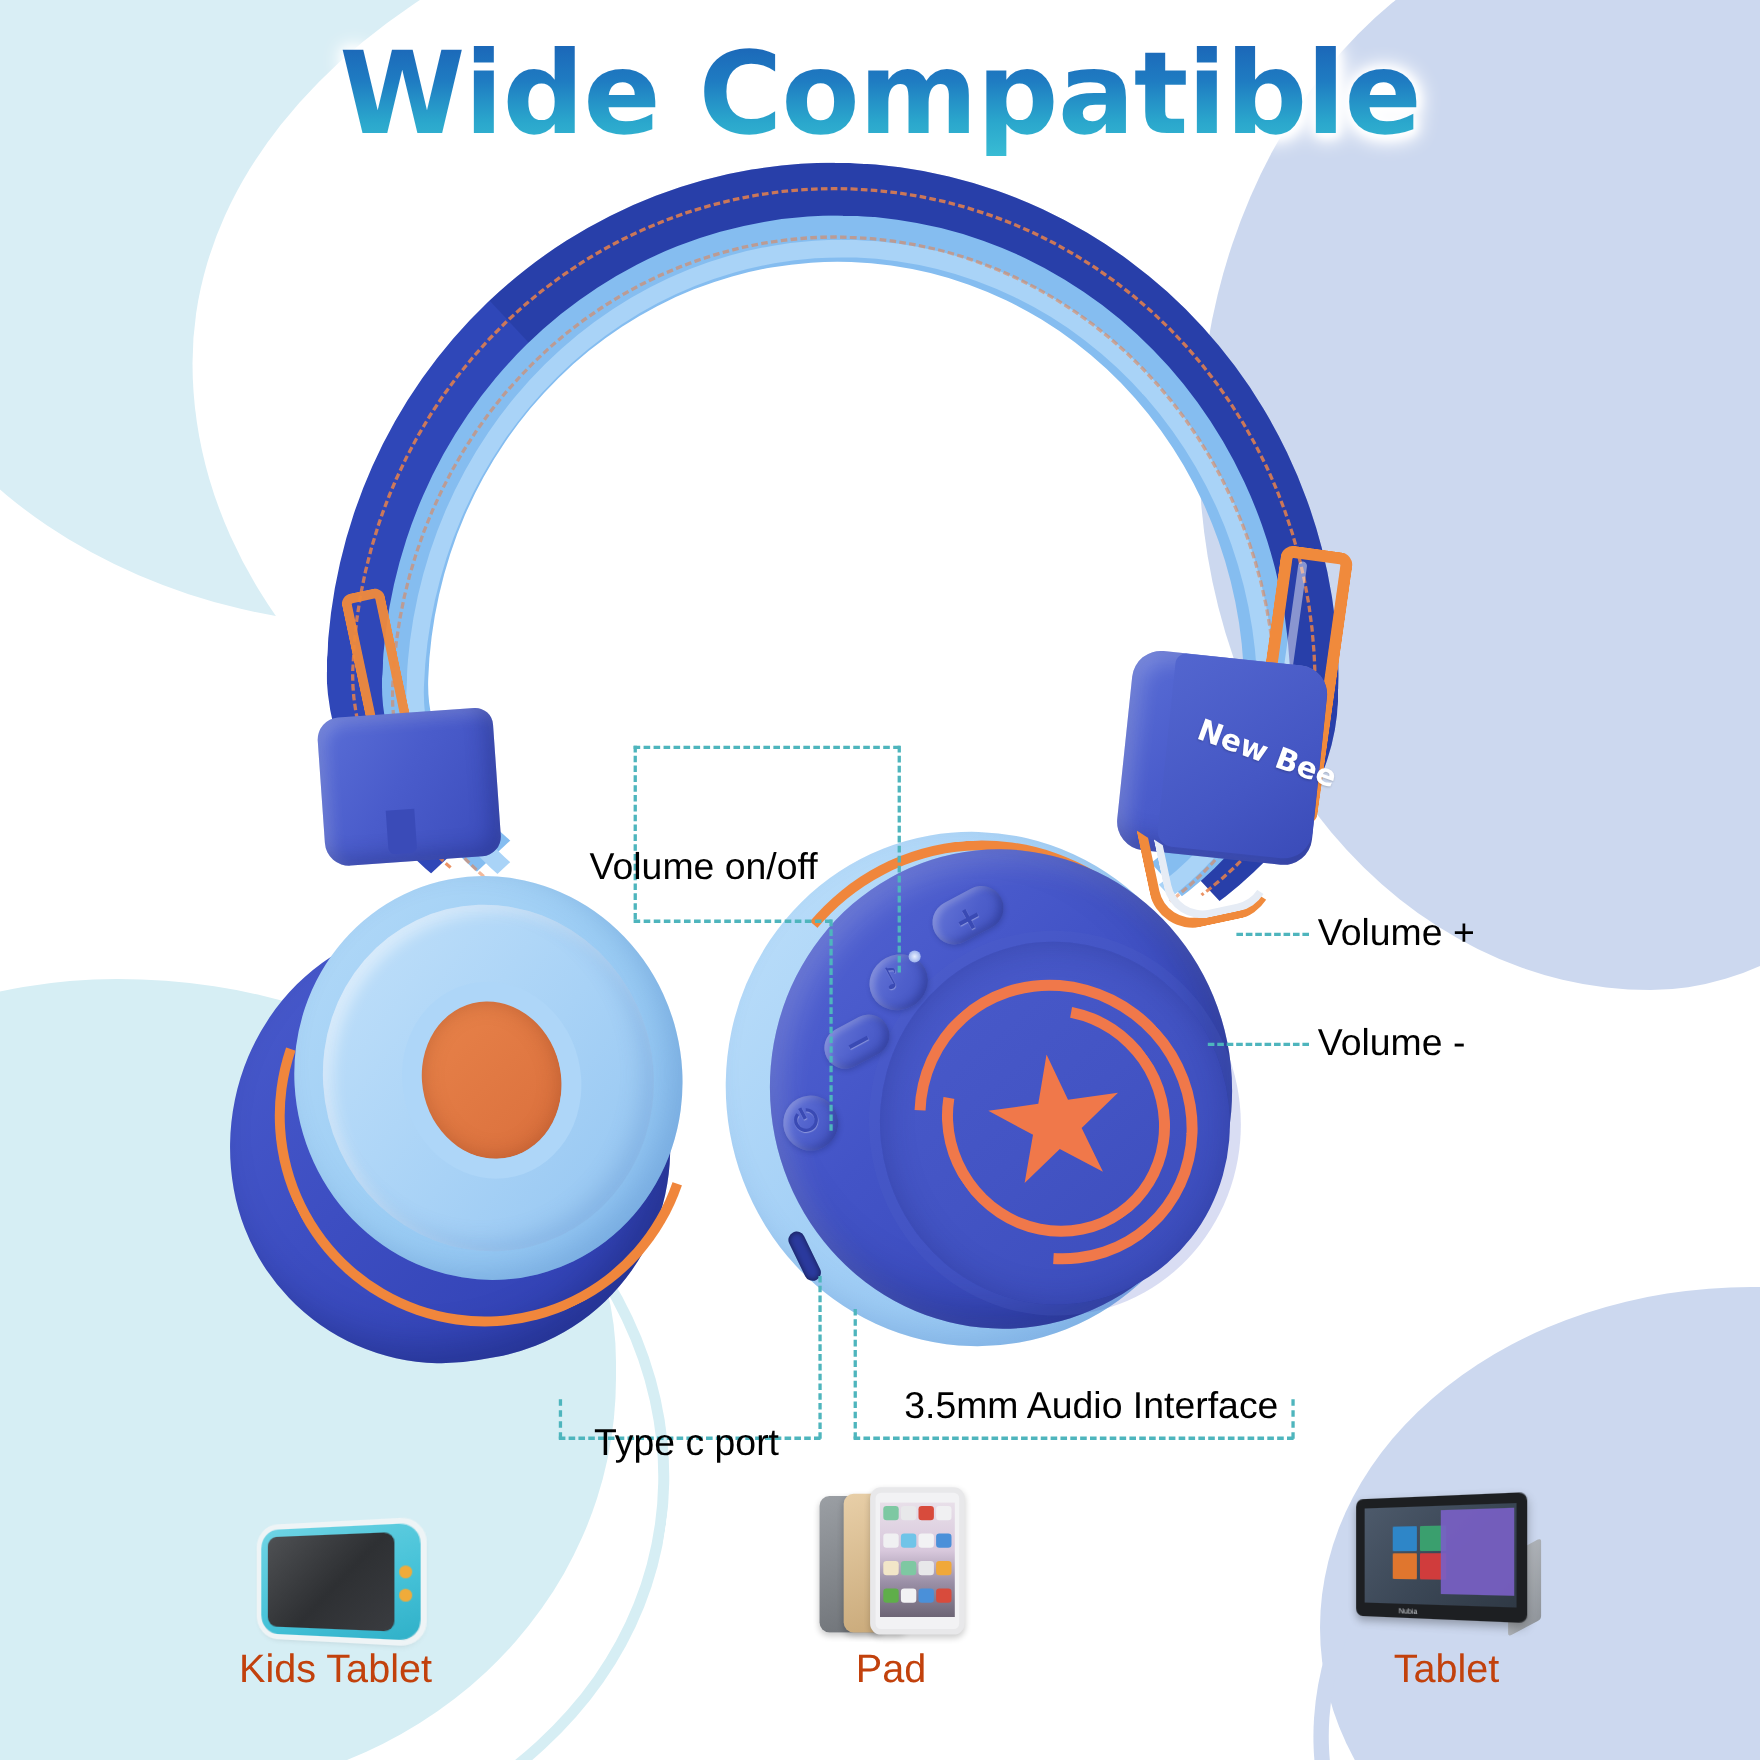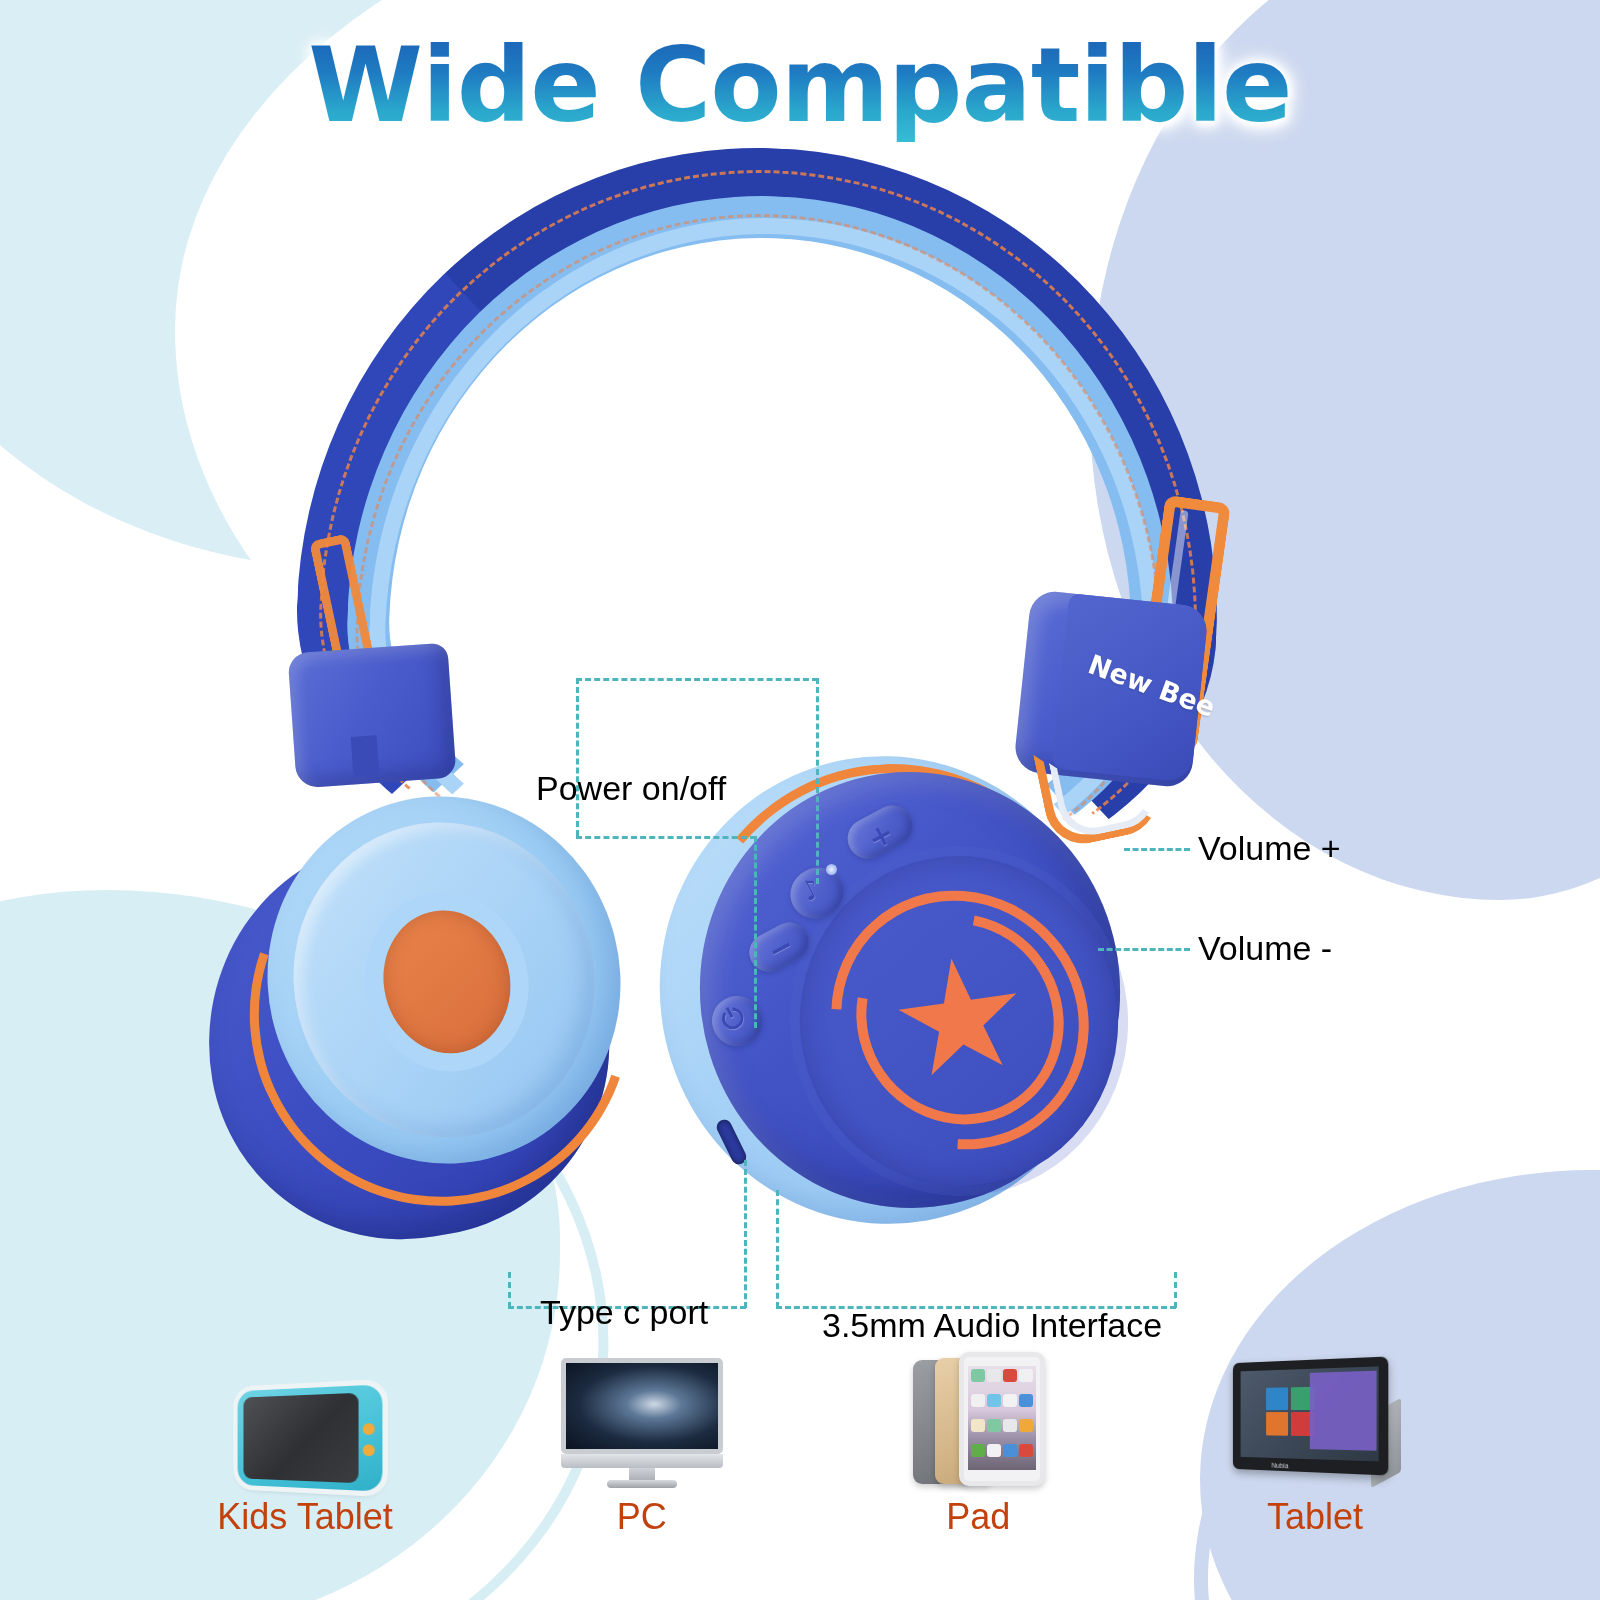--- a/index.html
+++ b/index.html
@@ -526,21 +526,21 @@
     font-family: "Liberation Sans", sans-serif;
     font-size: 33px;
     line-height: 1.22;
     white-space: pre-line;
   }
   .c-click { left: 578px; top: 536px; }
   .c-power { left: 536px; top: 768px; font-size: 34px; }
   .c-volplus { left: 1198px; top: 828px; font-size: 34px; }
   .c-volminus { left: 1198px; top: 928px; font-size: 34px; }
   .c-typec { left: 540px; top: 1258px; font-size: 34px; margin-top: 34px; }
-  .c-audio { left: 822px; top: 1305px; font-size: 34px; }
+  .c-audio { left: 822px; top: 1258px; font-size: 34px; }
 
   .dash { position: absolute; }
   .dash-h { border-top: 3px dashed #4eb5bd; }
   .dash-v { border-left: 3px dashed #4eb5bd; }
 
   
   .lead-click-h { left: 576px; top: 678px; width: 242px; }
   .lead-click-v { left: 816px; top: 678px; height: 206px; }
   .lead-click-v2 { left: 576px; top: 678px; height: 158px; }
   
@@ -767,51 +767,40 @@
 
     <div class="dash dash-v lead-typec-v"></div>
     <div class="dash dash-h lead-typec-h"></div>
     <div class="dash dash-v lead-typec-v2"></div>
 
     <div class="dash dash-v lead-audio-v"></div>
     <div class="dash dash-h lead-audio-h"></div>
     <div class="dash dash-v lead-audio-v2"></div>
   </div>
 
-  <div class="callout-text c-power">Power on/off</div>
+  <div class="callout-text c-power">Volume on/off</div>
   <div class="callout-text c-volplus">Volume +</div>
   <div class="callout-text c-volminus">Volume  -</div>
   <div class="callout-text c-typec">Type c port</div>
   <div class="callout-text c-audio">3.5mm Audio Interface</div>
 
   <div class="devices">
 
     <div class="device">
       <div class="device-art">
         <div class="kt">
           <div class="kt-frame"></div>
           <div class="kt-b1"></div>
           <div class="kt-b2"></div>
         </div>
       </div>
       <div class="device-label">Kids Tablet</div>
     </div>
 
 
-    <div class="device">
-      <div class="device-art">
-        <div class="imac">
-          <div class="imac-screen"></div>
-          <div class="imac-chin"></div>
-          <div class="imac-neck"></div>
-          <div class="imac-foot"></div>
-        </div>
-      </div>
-      <div class="device-label">PC</div>
-    </div>
 
     <div class="device">
       <div class="device-art">
         <div class="pad-wrap">
           <div class="pad pad-gray"></div>
           <div class="pad pad-gold"></div>
           <div class="pad pad-front">
             <div class="pad-screen">
               <div class="pad-app" style="background:#7ec8a2"></div>
               <div class="pad-app" style="background:#e8e8ea"></div>

